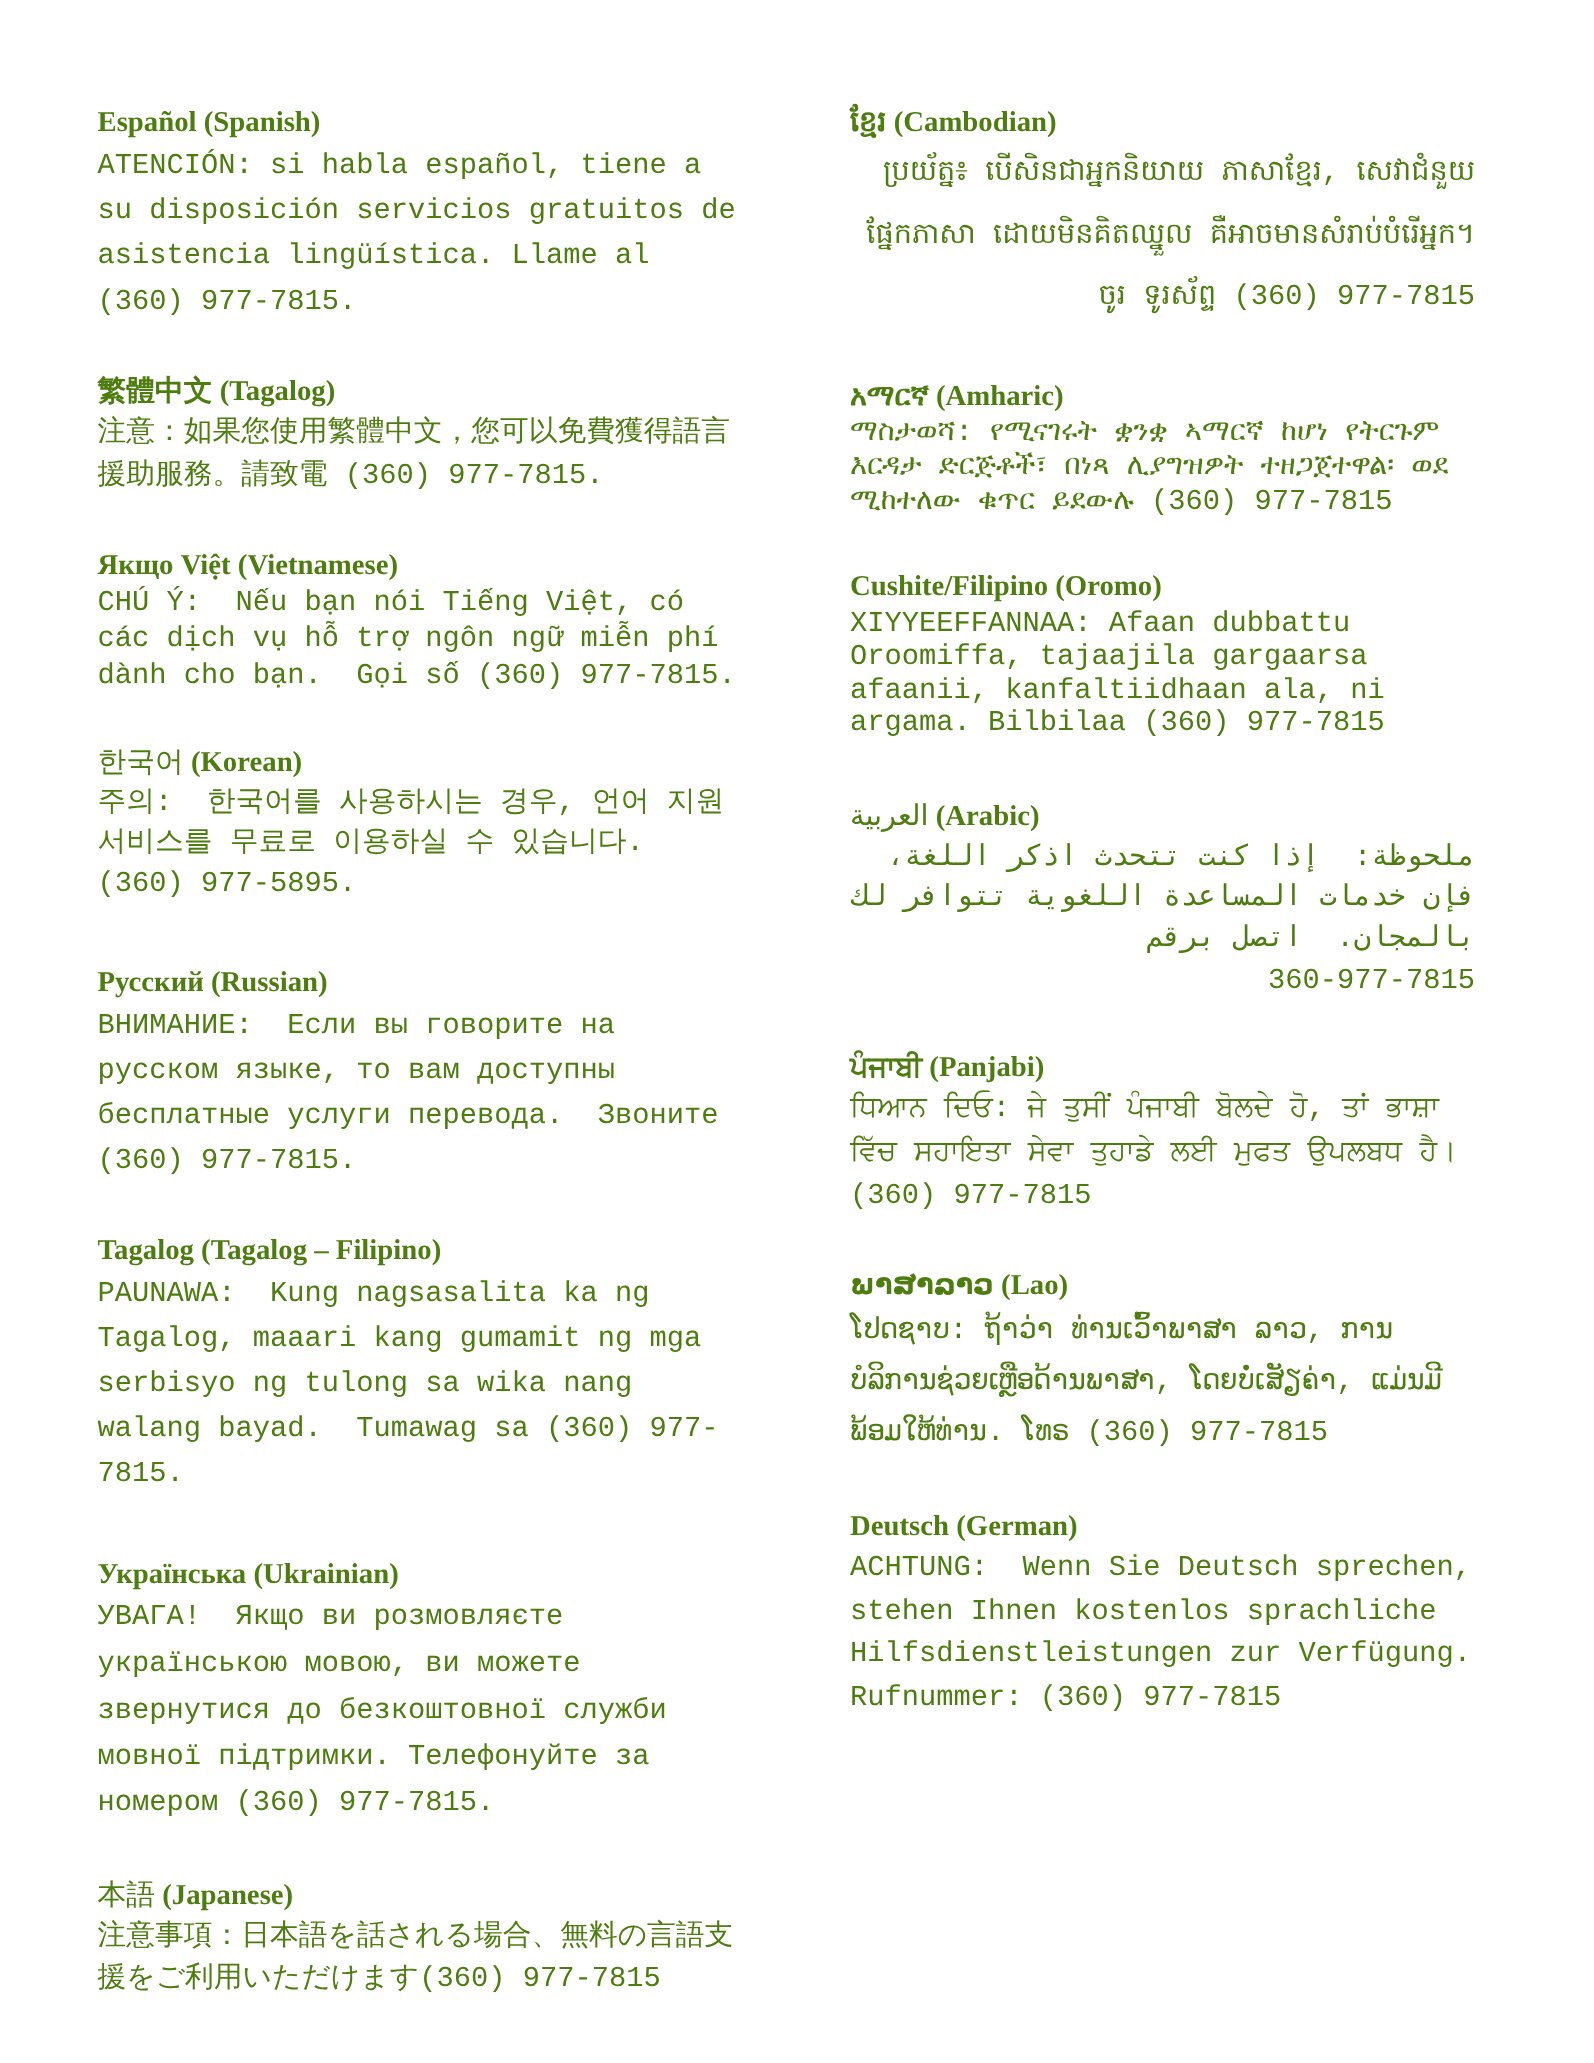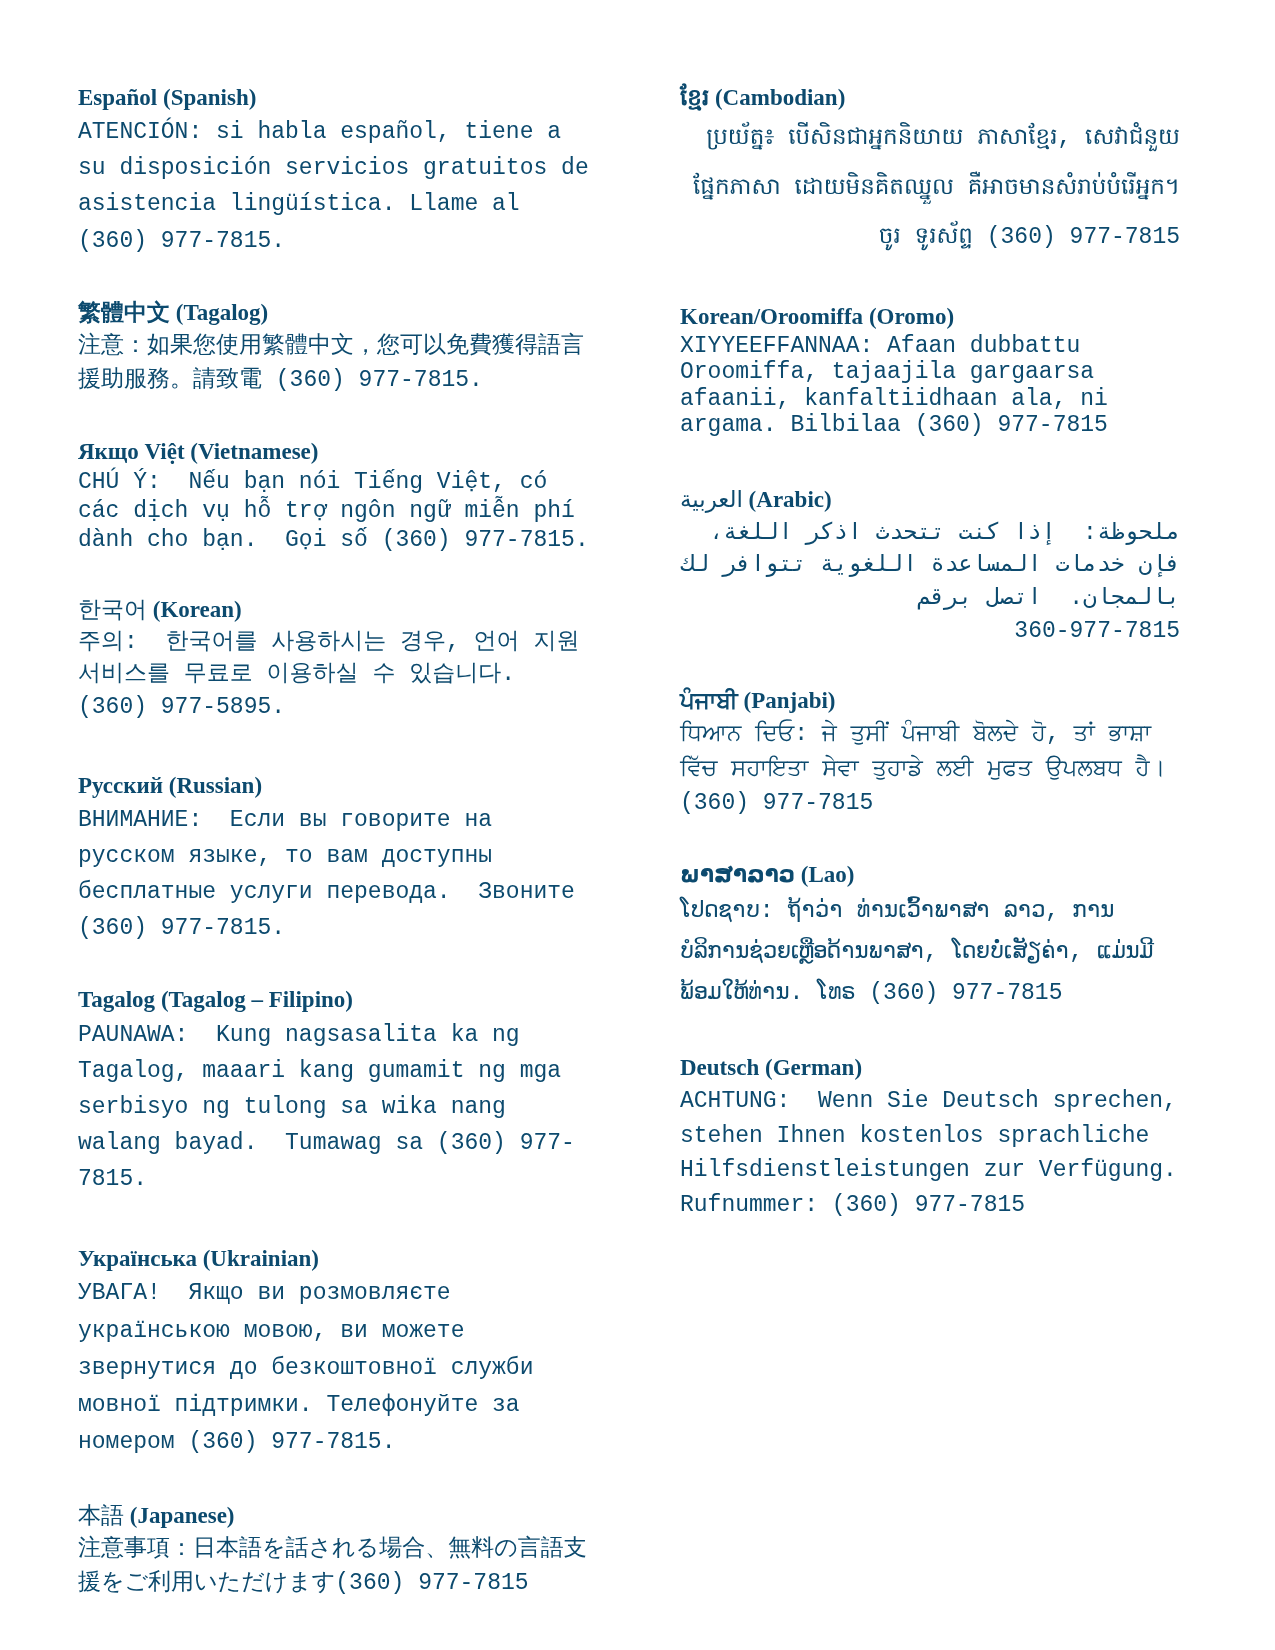--- a/index.html
+++ b/index.html
@@ -6,21 +6,21 @@
   html, body {
     margin: 0;
     padding: 0;
     background: #ffffff;
   }
   .page {
     position: relative;
     width: 1275px;
     height: 1650px;
     background: #ffffff;
-    color: #0c4a6e;
+    color: #4d7c0f;
     font-family: "Liberation Serif", "DejaVu Serif", "DejaVu Sans", serif;
     font-size: 23px;
     overflow: hidden;
     box-sizing: border-box;
     padding: 82px 0 0 78px;
   }
   .columns {
     display: flex;
     flex-direction: row;
     gap: 90px;
@@ -119,23 +119,27 @@
 
     </div>
 
     <div class="col col-right">
 
       <section class="section lh-220">
         <h2 class="heading"><span class="native">ខ្មែរ</span> <span class="label">(Cambodian)</span></h2>
         <p class="body" lang="km">ប្រយ័ត្ន៖ បើសិនជាអ្នកនិយាយ ភាសាខ្មែរ, សេវាជំនួយផ្នែកភាសា ដោយមិនគិតឈ្នួល គឺអាចមានសំរាប់បំរើអ្នក។ ចូរ ទូរស័ព្ទ (360) 977-7815</p>
       </section>
 
+      <section class="section lh-120">
+        <h2 class="heading"><span class="native">አማርኛ</span> <span class="label">(Amharic)</span></h2>
+        <p class="body" lang="am">ማስታወሻ: የሚናገሩት ቋንቋ ኣማርኛ ከሆነ የትርጉም እርዳታ ድርጅቶች፣ በነጻ ሊያግዝዎት ተዘጋጀተዋል፡ ወደ ሚከተለው ቁጥር ይደውሉ (360) 977-7815</p>
+      </section>
 
       <section class="section lh-115 gap-lg">
-        <h2 class="heading"><span class="native">Korean/Oroomiffa</span> <span class="label">(Oromo)</span></h2>
+        <h2 class="heading"><span class="native">Cushite/Filipino</span> <span class="label">(Oromo)</span></h2>
         <p class="body" lang="om">XIYYEEFFANNAA: Afaan dubbattu Oroomiffa, tajaajila gargaarsa afaanii, kanfaltiidhaan ala, ni argama. Bilbilaa (360) 977-7815</p>
       </section>
 
       <section class="section lh-140 native-regular rtl-body">
         <h2 class="heading"><span class="native" lang="ar">العربية</span> <span class="label">(Arabic)</span></h2>
         <p class="body" lang="ar">ملحوظة:  إذا كنت تتحدث اذكر اللغة، فإن خدمات المساعدة اللغوية تتوافر لك بالمجان.  اتصل برقم
 360-977-7815</p>
       </section>
 
       <section class="section lh-150">

